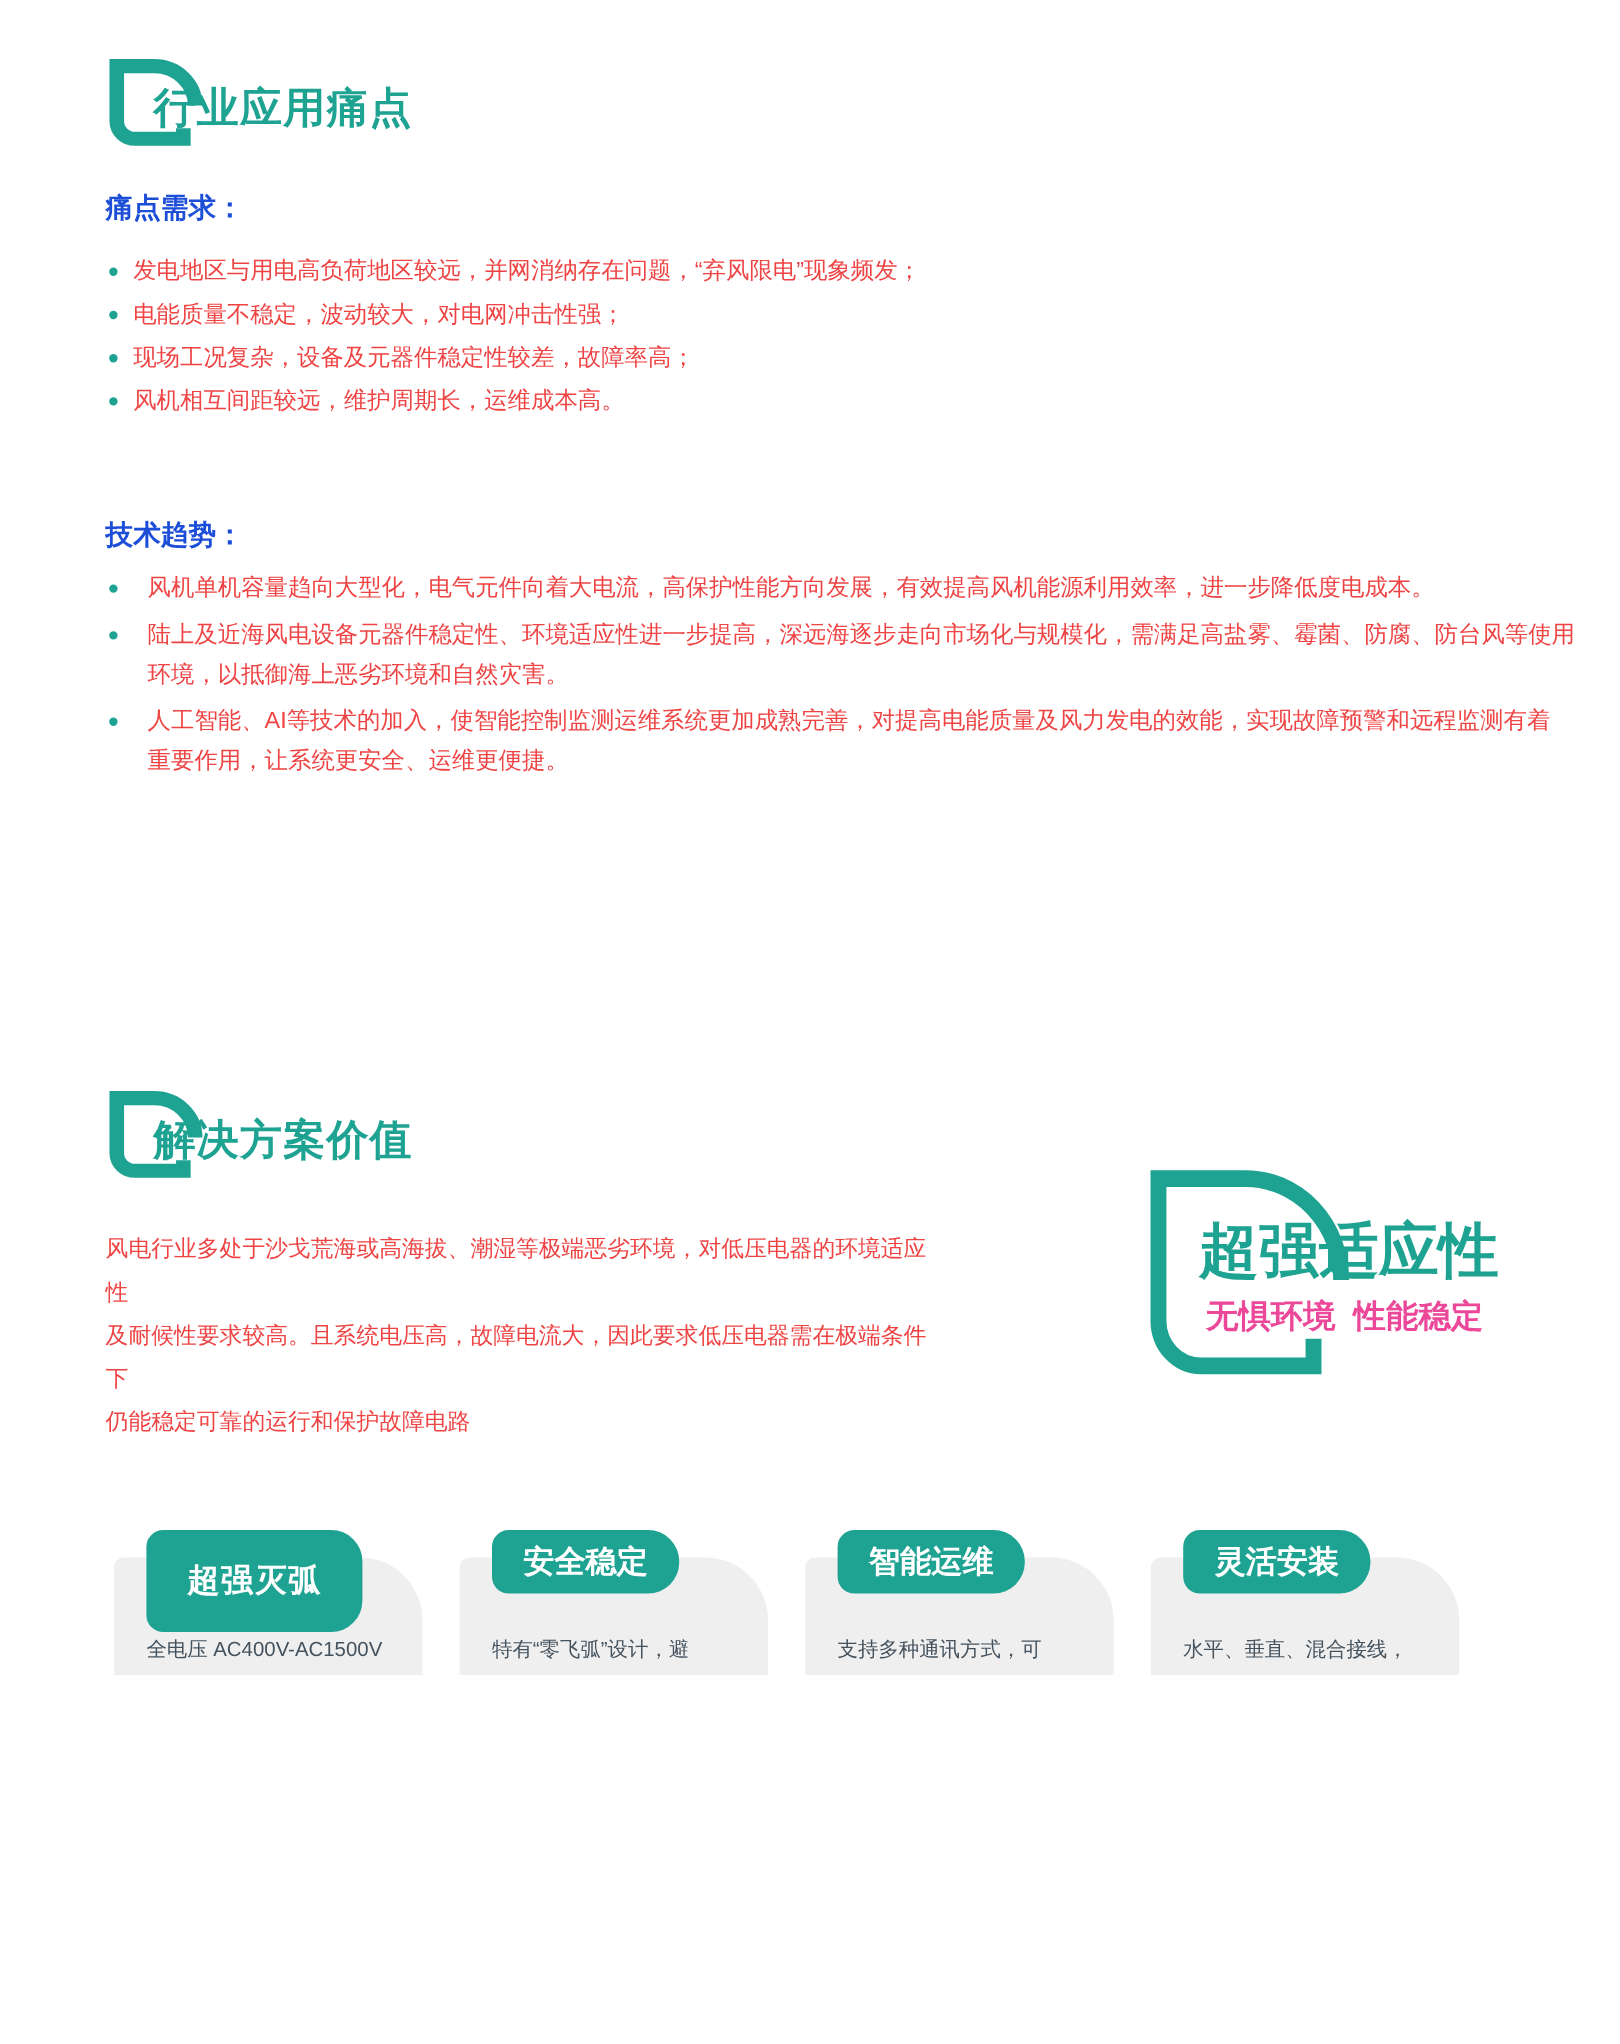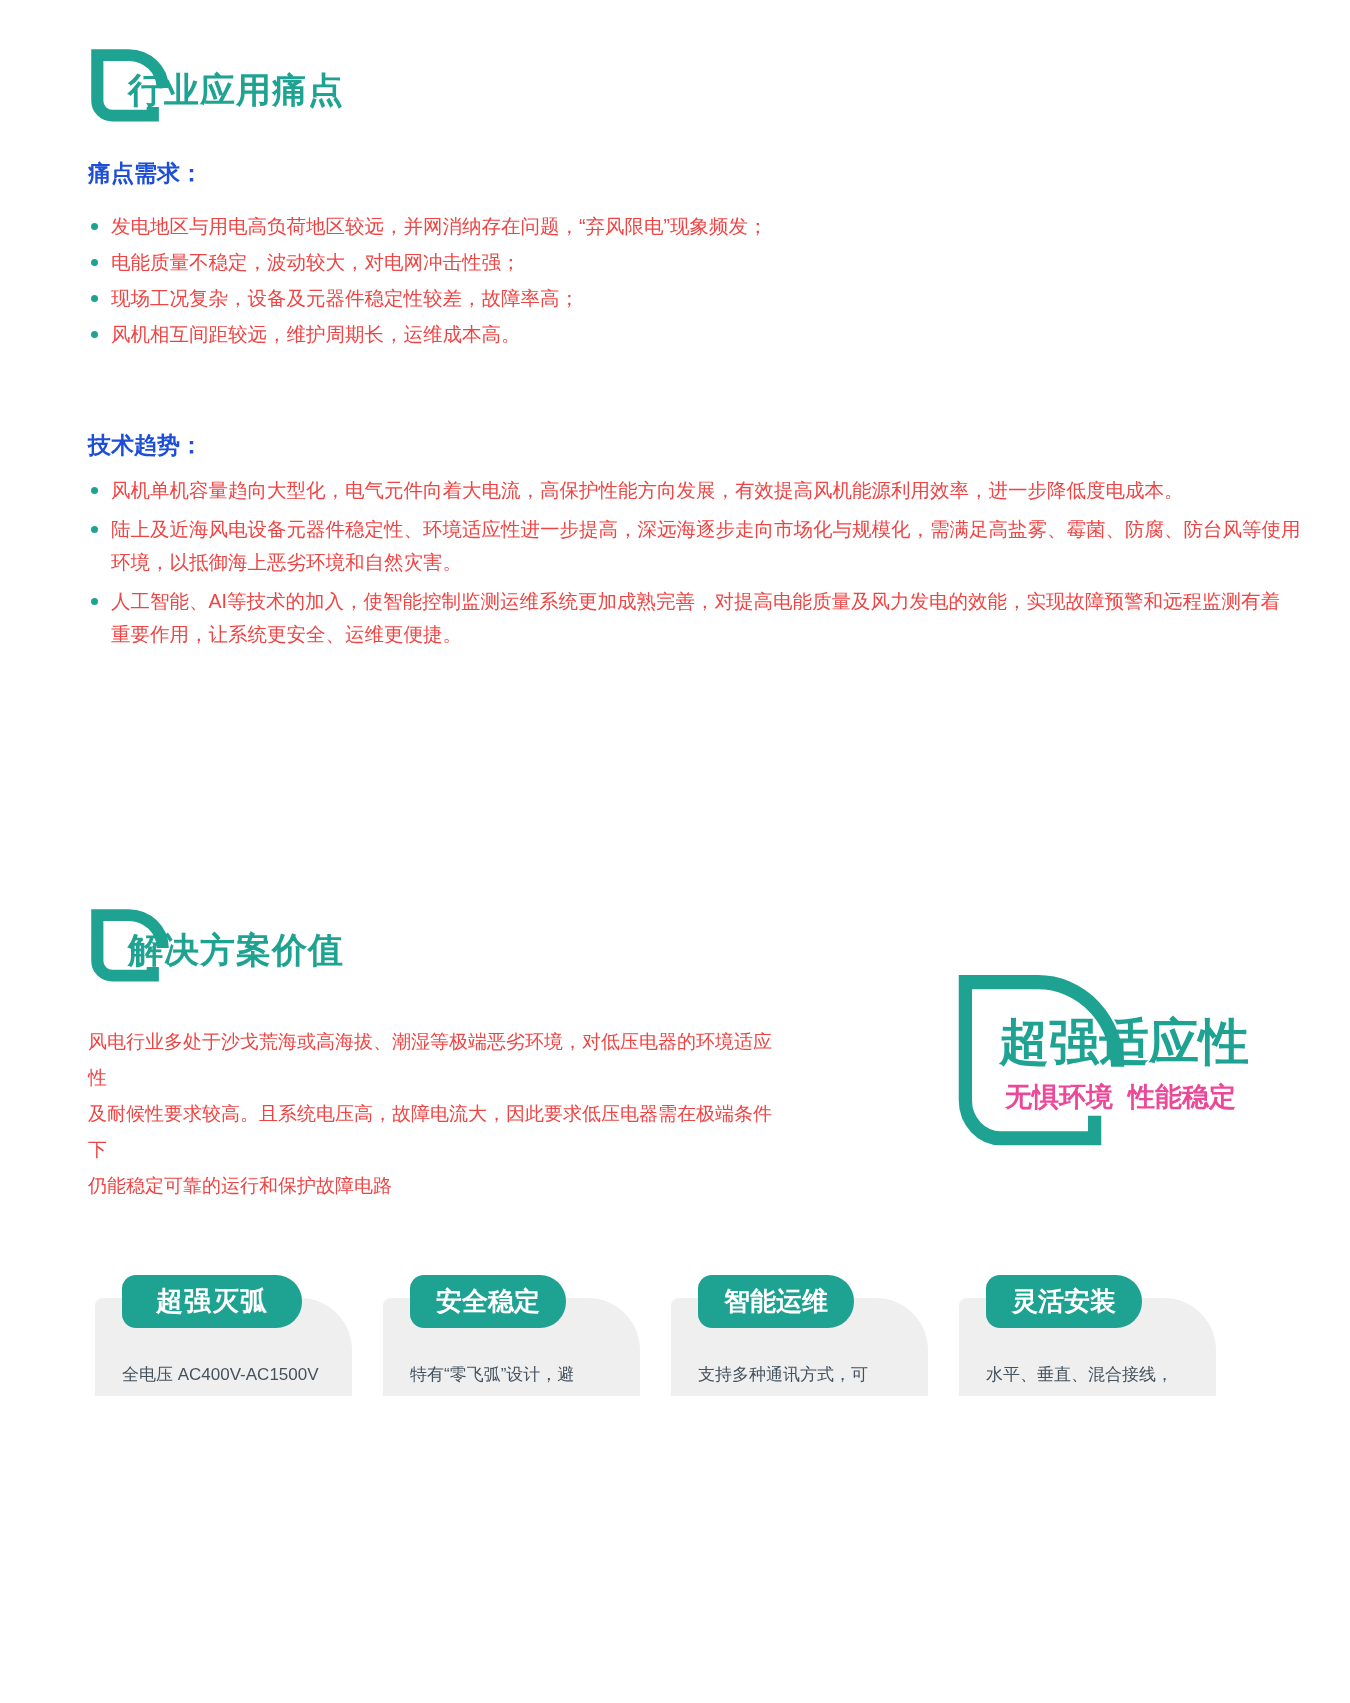--- a/index.html
+++ b/index.html
@@ -12,40 +12,40 @@
   .sec-title{position:absolute;left:36px;top:17px;font-size:35px;font-weight:bold;
              color:#1EA392;white-space:nowrap;letter-spacing:1px;}
 
   .sub-heading{position:absolute;font-size:23px;font-weight:bold;color:#1d4ed8;white-space:nowrap;}
 
   ul.bullets{position:absolute;list-style:none;margin:0;padding:0;width:1230px;}
   ul.bullets li{display:flex;align-items:flex-start;}
   .dot{flex:none;width:7px;height:7px;border-radius:50%;background:#1EA392;margin:11px 13px 0 3px;}
   .li-text{font-size:19.5px;color:#ef4444;line-height:28px;white-space:pre-line;}
   #pain-list li{margin-bottom:8px;}
-  #trend-list li{margin-bottom:6px;}
+  #trend-list li{margin-bottom:6px;gap:12px;}
   #trend-list .li-text{line-height:33px;}
   #trend-list .dot{margin-top:13px;}
 
   .para{position:absolute;font-size:19px;line-height:36px;color:#ef4444;white-space:pre-line;width:700px;}
 
   
   #value-badge{position:absolute;left:953px;top:969px;width:330px;height:200px;}
   #value-badge svg{position:absolute;left:0;top:0;overflow:visible;}
   .vb-title{position:absolute;left:46px;top:40px;font-size:50px;font-weight:bold;color:#1EA392;white-space:nowrap;}
   .vb-sub{position:absolute;left:52px;top:110px;font-size:27px;font-weight:bold;color:#ec4899;white-space:pre;}
 
   
   #cards-row{position:absolute;left:95px;top:1298px;display:flex;gap:31px;}
   .card{position:relative;flex:none;width:257px;height:325px;background:#EFEFEF;
         border-radius:8px 52px 4px 48px;}
   .card-badge{position:absolute;top:-23px;left:27px;height:53px;line-height:53px;
         background:#1EA392;color:#ffffff;font-size:26px;font-weight:bold;
         padding:0 26px;border-radius:14px 26px 26px 14px;white-space:nowrap;}
-  .card.wide-badge .card-badge{padding:0 34px;font-size:27px;letter-spacing:1px;}
+  .card.wide-badge .card-badge{padding:16px 34px;font-size:27px;letter-spacing:1px;}
   .card-body{padding:62px 18px 0 27px;font-size:17px;line-height:30.5px;color:#44525E;white-space:pre-line;}
 </style>
 </head>
 <body>
 
 <div class="canvas">
 
   <div class="sec-heading" style="left:92px;top:50px;">
     <svg width="76" height="73" viewBox="0 0 100 100" preserveAspectRatio="none">
       <path d="M 93 52 A 45 45 0 0 0 48 7 L 7 7 L 7 70 A 20 20 0 0 0 27 90 L 80 90 L 80 78" fill="none" stroke="#1EA392" stroke-width="16"></path>

